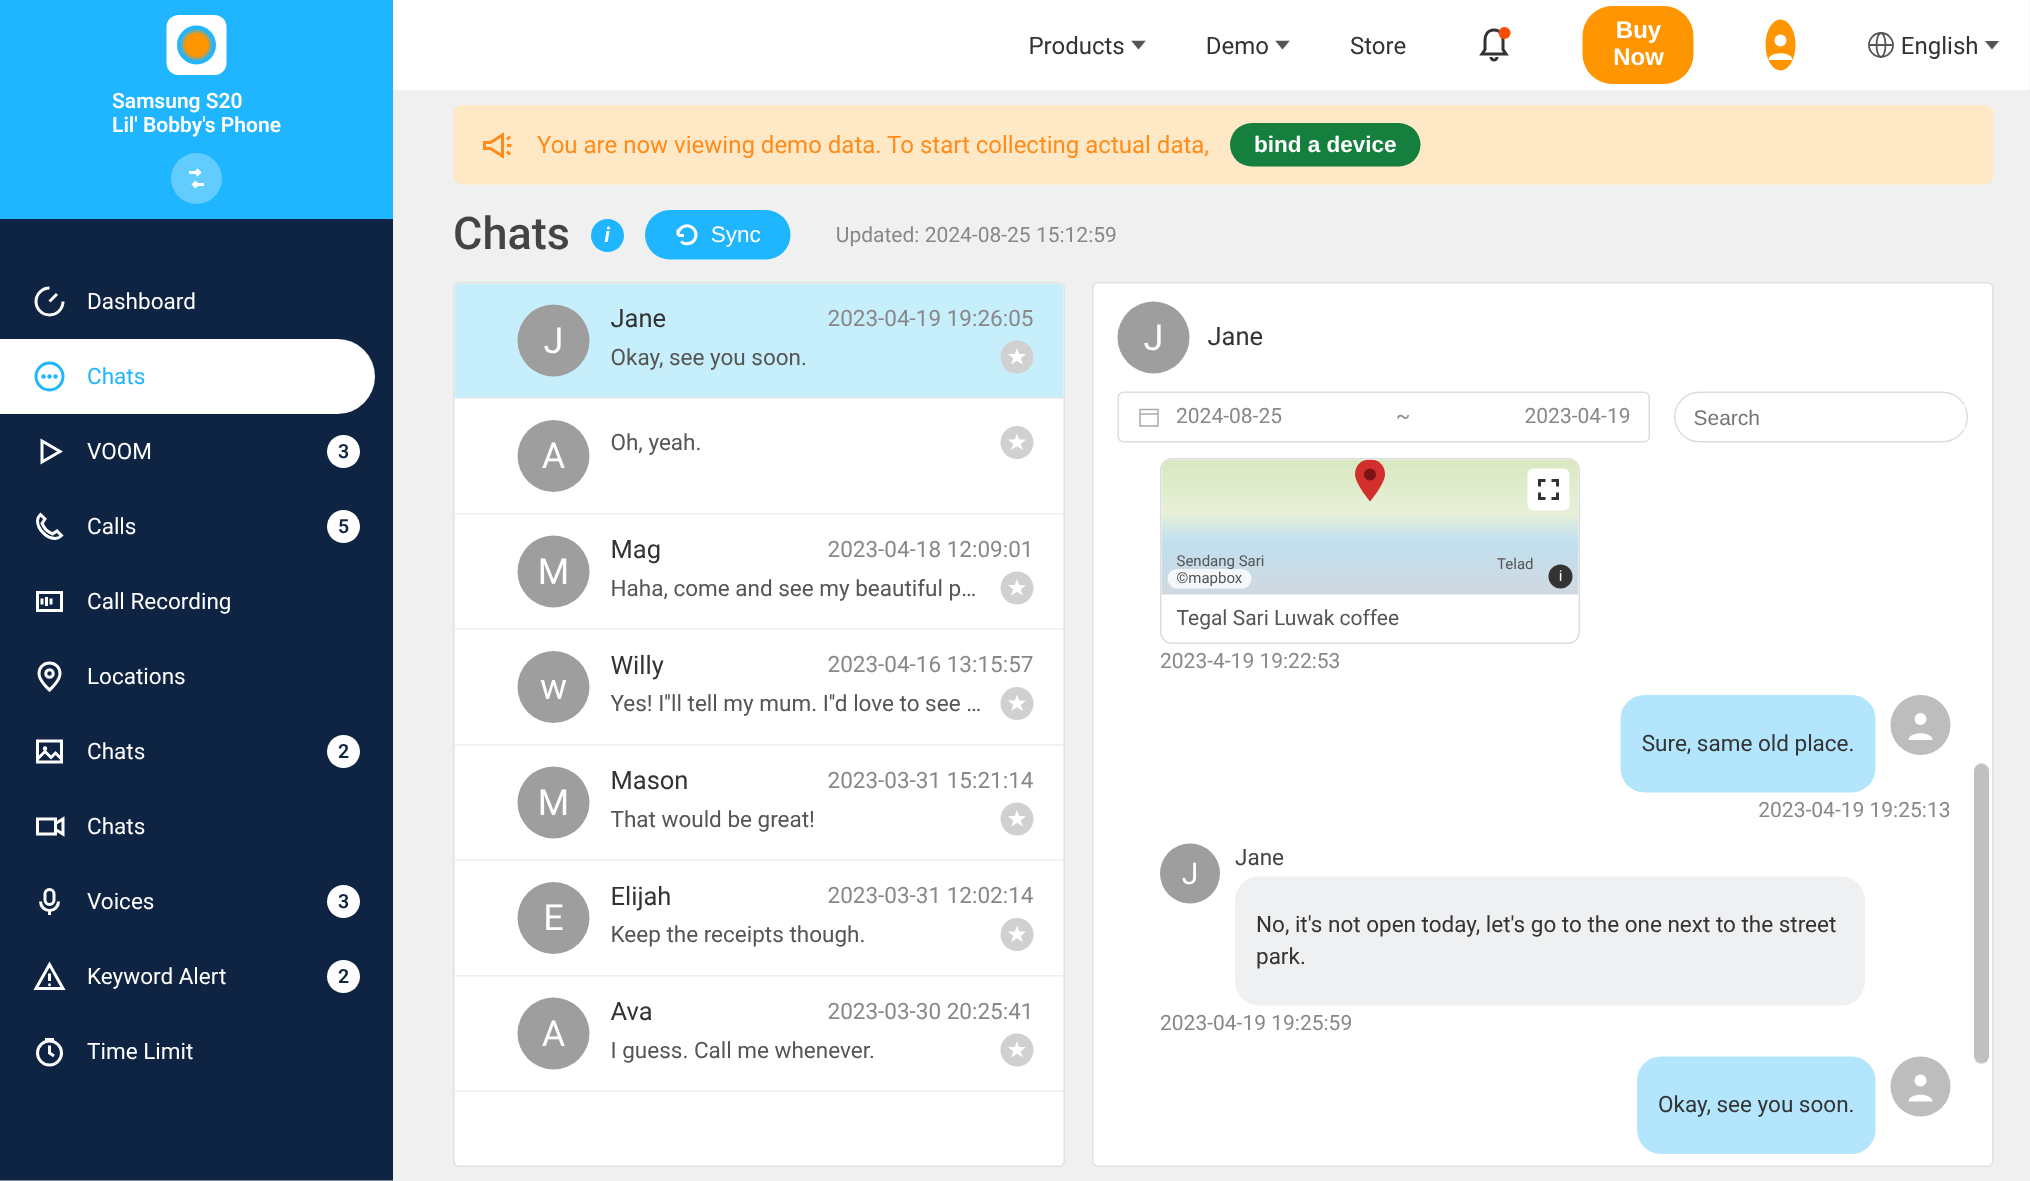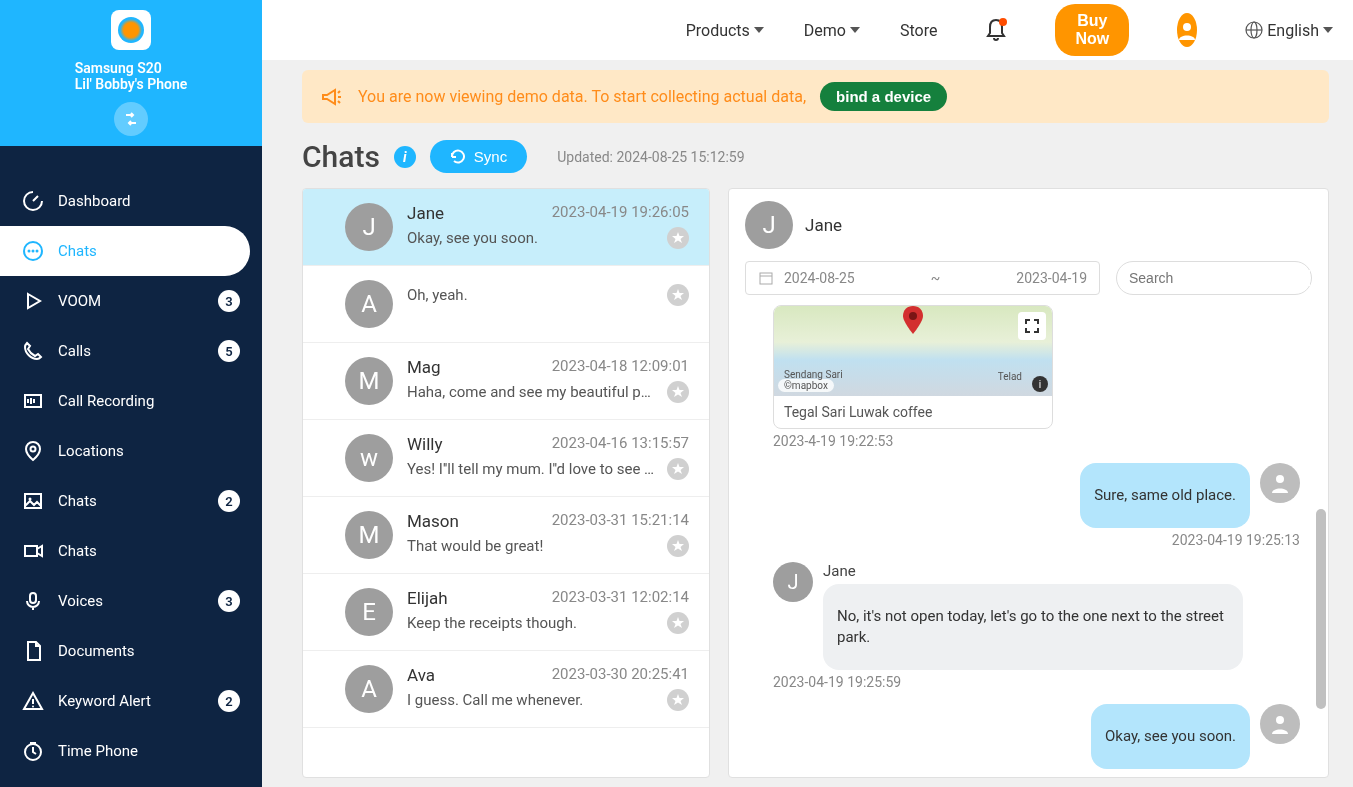--- a/index.html
+++ b/index.html
@@ -224,39 +224,33 @@
       <div class="sidebar-item">
         <svg class="sidebar-icon" viewBox="0 0 22 22">
           <rect x="8" y="3" width="6" height="10" rx="3" stroke="currentColor" stroke-width="2" fill="none"></rect>
           <path d="M5 11 A6 6 0 0 0 17 11 M11 17 L11 20" stroke="currentColor" stroke-width="2" fill="none"></path>
         </svg>
         <span class="sidebar-label">Voices</span>
         <span class="sidebar-badge">3</span>
       </div>
       <div class="sidebar-item">
         <svg class="sidebar-icon" viewBox="0 0 22 22">
-          <path d="M6 2 L14 2 L18 6 L18 20 L6 20 Z M14 2 L14 6 L18 6" stroke="currentColor" stroke-width="2" fill="none"></path>
-        </svg>
-        <span class="sidebar-label">Documents</span>
-      </div>
-      <div class="sidebar-item">
-        <svg class="sidebar-icon" viewBox="0 0 22 22">
           <path d="M11 3 L20 19 L2 19 Z" stroke="currentColor" stroke-width="2" fill="none"></path>
           <line x1="11" y1="9" x2="11" y2="14" stroke="currentColor" stroke-width="2"></line>
           <circle cx="11" cy="16.5" r="1" fill="currentColor"></circle>
         </svg>
         <span class="sidebar-label">Keyword Alert</span>
         <span class="sidebar-badge">2</span>
       </div>
       <div class="sidebar-item">
         <svg class="sidebar-icon" viewBox="0 0 22 22">
           <circle cx="11" cy="12" r="8" stroke="currentColor" stroke-width="2" fill="none"></circle>
           <path d="M11 7 L11 12 L14 14 M8 3 L14 3" stroke="currentColor" stroke-width="2" fill="none"></path>
         </svg>
-        <span class="sidebar-label">Time Phone</span>
+        <span class="sidebar-label">Time Limit</span>
       </div>
     </div>
 </div>
 
 <div class="main">
   <div class="banner">
     <svg width="24" height="24" class="banner-icon">
         <path d="M3 10 L3 14 L7 14 L15 19 L15 5 L7 10 Z M18 8 L20 6 M18 12 L21 12 M18 16 L20 18" stroke="#ff8c1a" stroke-width="2" fill="none"></path>
       </svg>
     <span class="banner-text">You are now viewing demo data. To start collecting actual data, </span>

